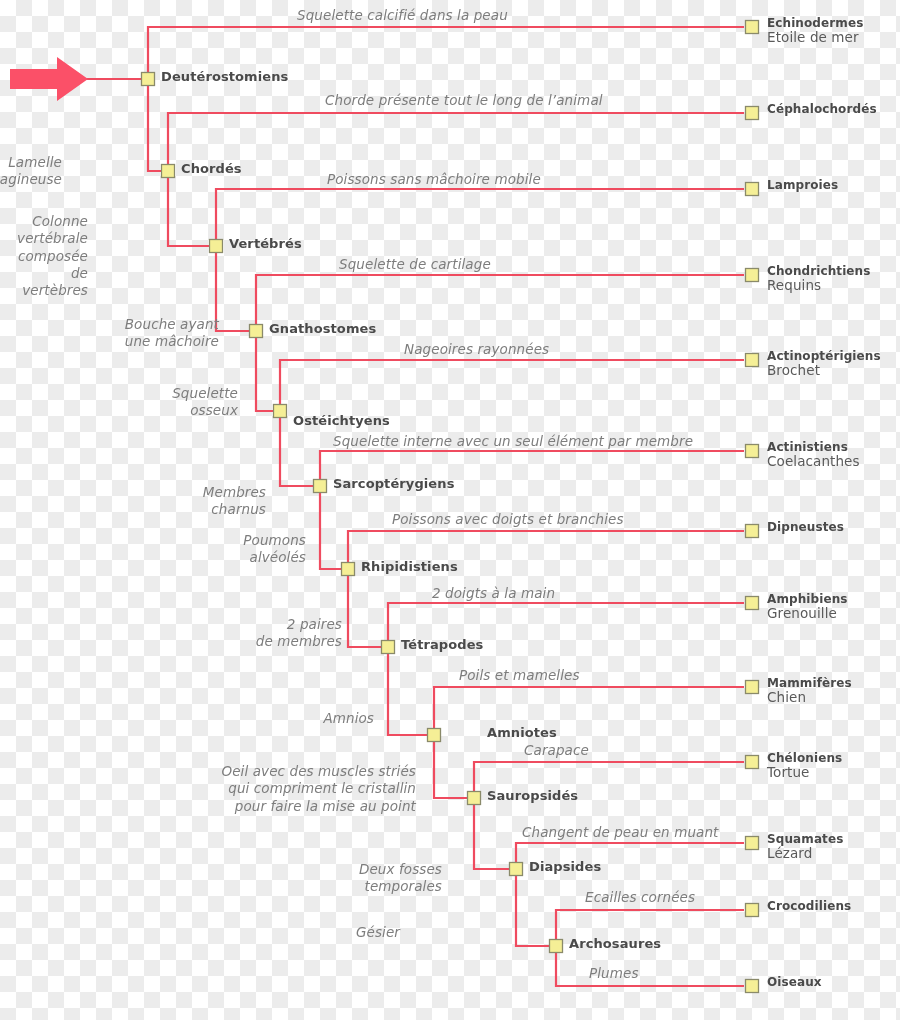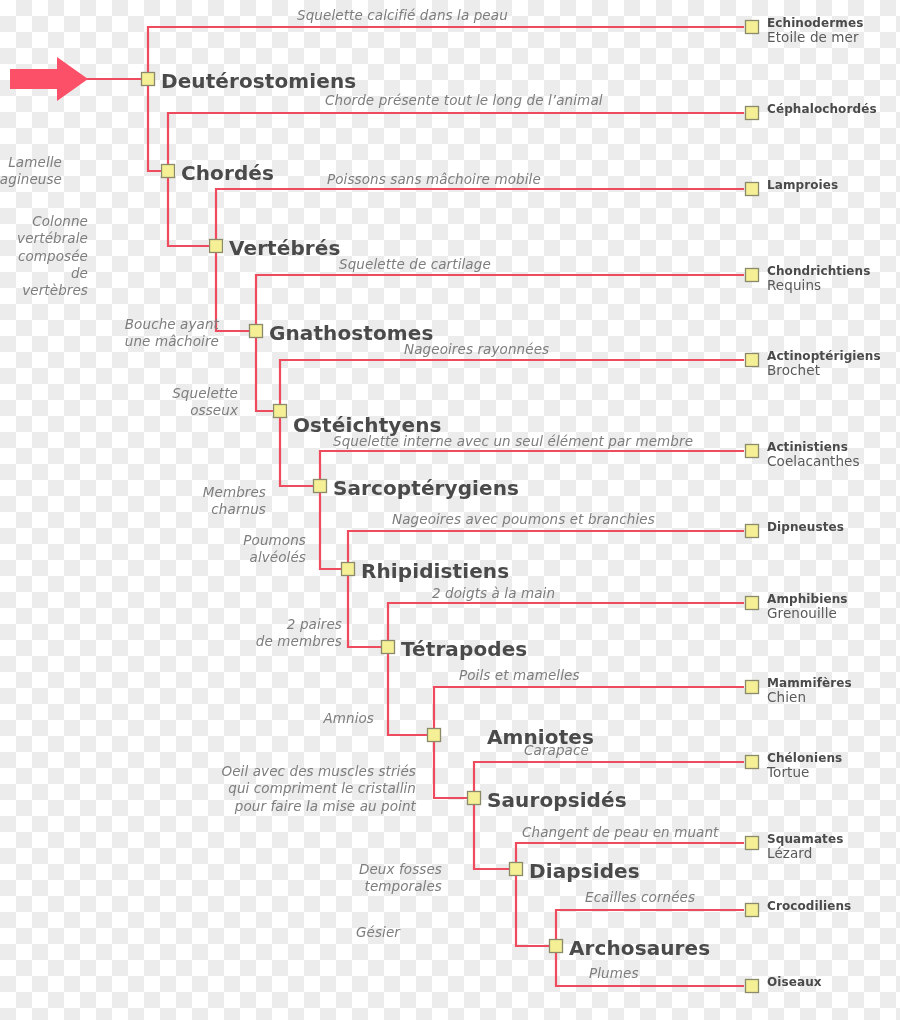--- a/index.html
+++ b/index.html
@@ -37,21 +37,21 @@
   .lbl {
     position: absolute;
     white-space: nowrap;
     line-height: 1.12;
   }
 
   
   .clade-name {
     font-family: "DejaVu Sans", sans-serif;
     font-weight: bold;
-    font-size: 20px;
+    font-size: 13px;
     color: #4a4a4a;
     letter-spacing: 0.1px;
   }
   .clade-name.leaf {
     font-size: 12px;
   }
   .leaf-example {
     font-family: "DejaVu Sans", sans-serif;
     font-weight: normal;
     font-size: 13.5px;
@@ -197,21 +197,21 @@
       </div>
       <div class="lbl" style="left: 767px; top: 976px;">
         <div class="clade-name leaf">Oiseaux</div>
       </div>
       <div class="lbl char-label" style="left: 297px; top: 8px;">Squelette calcifié dans la peau</div>
       <div class="lbl char-label" style="left: 325px; top: 93px;">Chorde présente tout le long de l’animal</div>
       <div class="lbl char-label" style="left: 327px; top: 172px;">Poissons sans mâchoire mobile</div>
       <div class="lbl char-label" style="left: 339px; top: 257px;">Squelette de cartilage</div>
       <div class="lbl char-label" style="left: 404px; top: 342px;">Nageoires rayonnées</div>
       <div class="lbl char-label" style="left: 333px; top: 434px;">Squelette interne avec un seul élément par membre</div>
-      <div class="lbl char-label" style="left: 392px; top: 512px;">Nageoires avec poumons et branchies</div>
+      <div class="lbl char-label" style="left: 392px; top: 512px;">Poissons avec doigts et branchies</div>
       <div class="lbl char-label" style="left: 432px; top: 586px;">2 doigts à la main</div>
       <div class="lbl char-label" style="left: 459px; top: 668px;">Poils et mamelles</div>
       <div class="lbl char-label" style="left: 524px; top: 743px;">Carapace</div>
       <div class="lbl char-label" style="left: 522px; top: 825px;">Changent de peau en muant</div>
       <div class="lbl char-label" style="left: 585px; top: 890px;">Ecailles cornées</div>
       <div class="lbl char-label" style="left: 589px; top: 966px;">Plumes</div>
       <div class="lbl char-label right-align multi" style="right: 838px; top: 154px;">Lamelle
 cartilagineuse</div>
       <div class="lbl char-label right-align multi" style="right: 812px; top: 213px;">Colonne
 vertébrale

